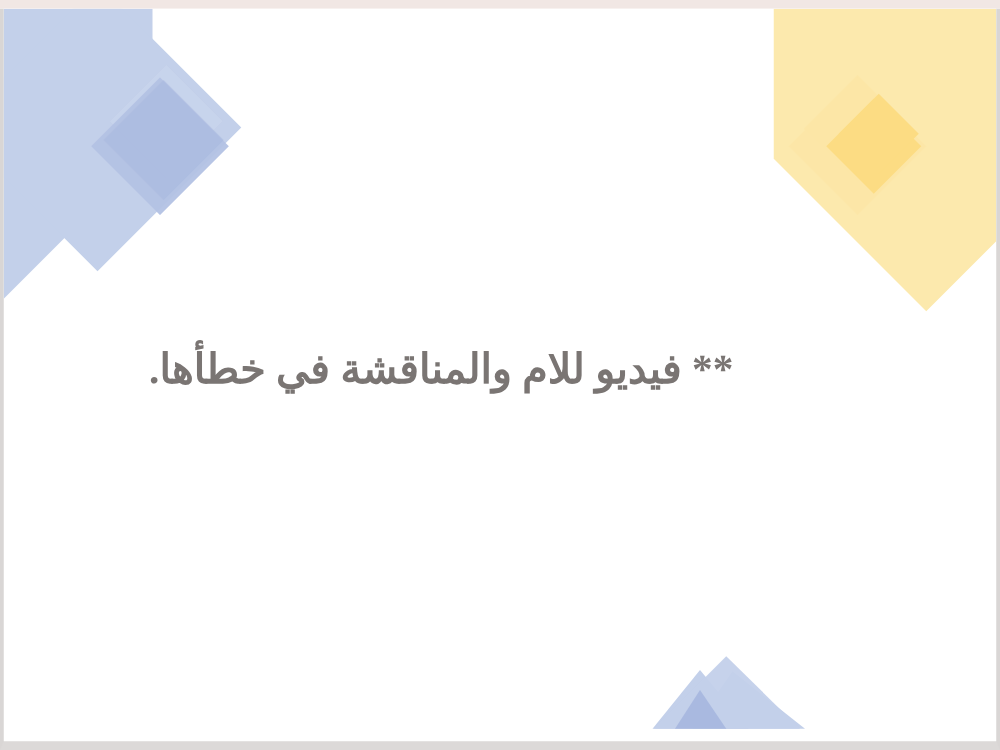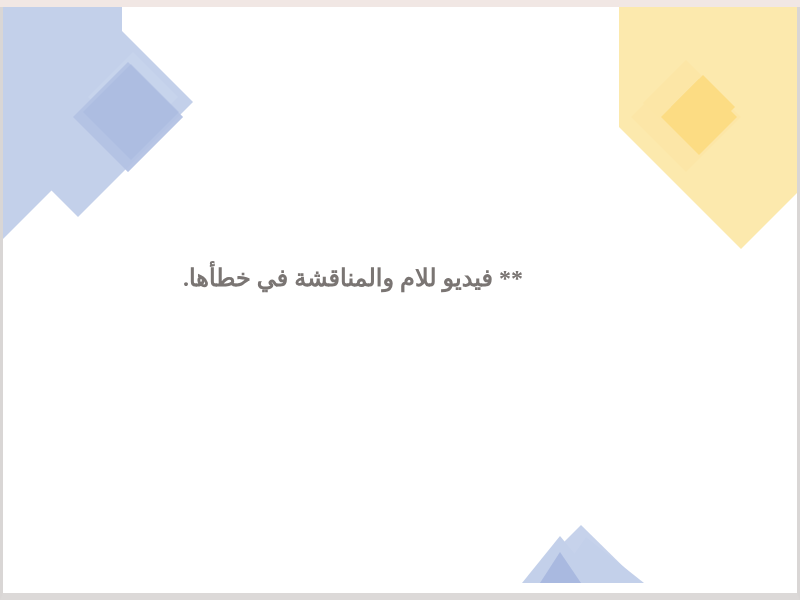--- a/index.html
+++ b/index.html
@@ -54,24 +54,24 @@
   .text-block {
     position: absolute;
     left: 60px;
     top: 252px;
     width: 580px;
     text-align: center;
     direction: rtl;
     unicode-bidi: isolate;
   }
   .slide-text {
-    margin: 4px;
+    margin: 16px;
     font-family: "Liberation Serif", "DejaVu Serif", serif;
     font-weight: bold;
-    font-size: 24px;
+    font-size: 33px;
     line-height: 1.28;
     color: #7a7573;
     letter-spacing: 0px;
     white-space: normal;
   }
 </style>
 </head>
 <body>
 
 <div id="slide-canvas">

